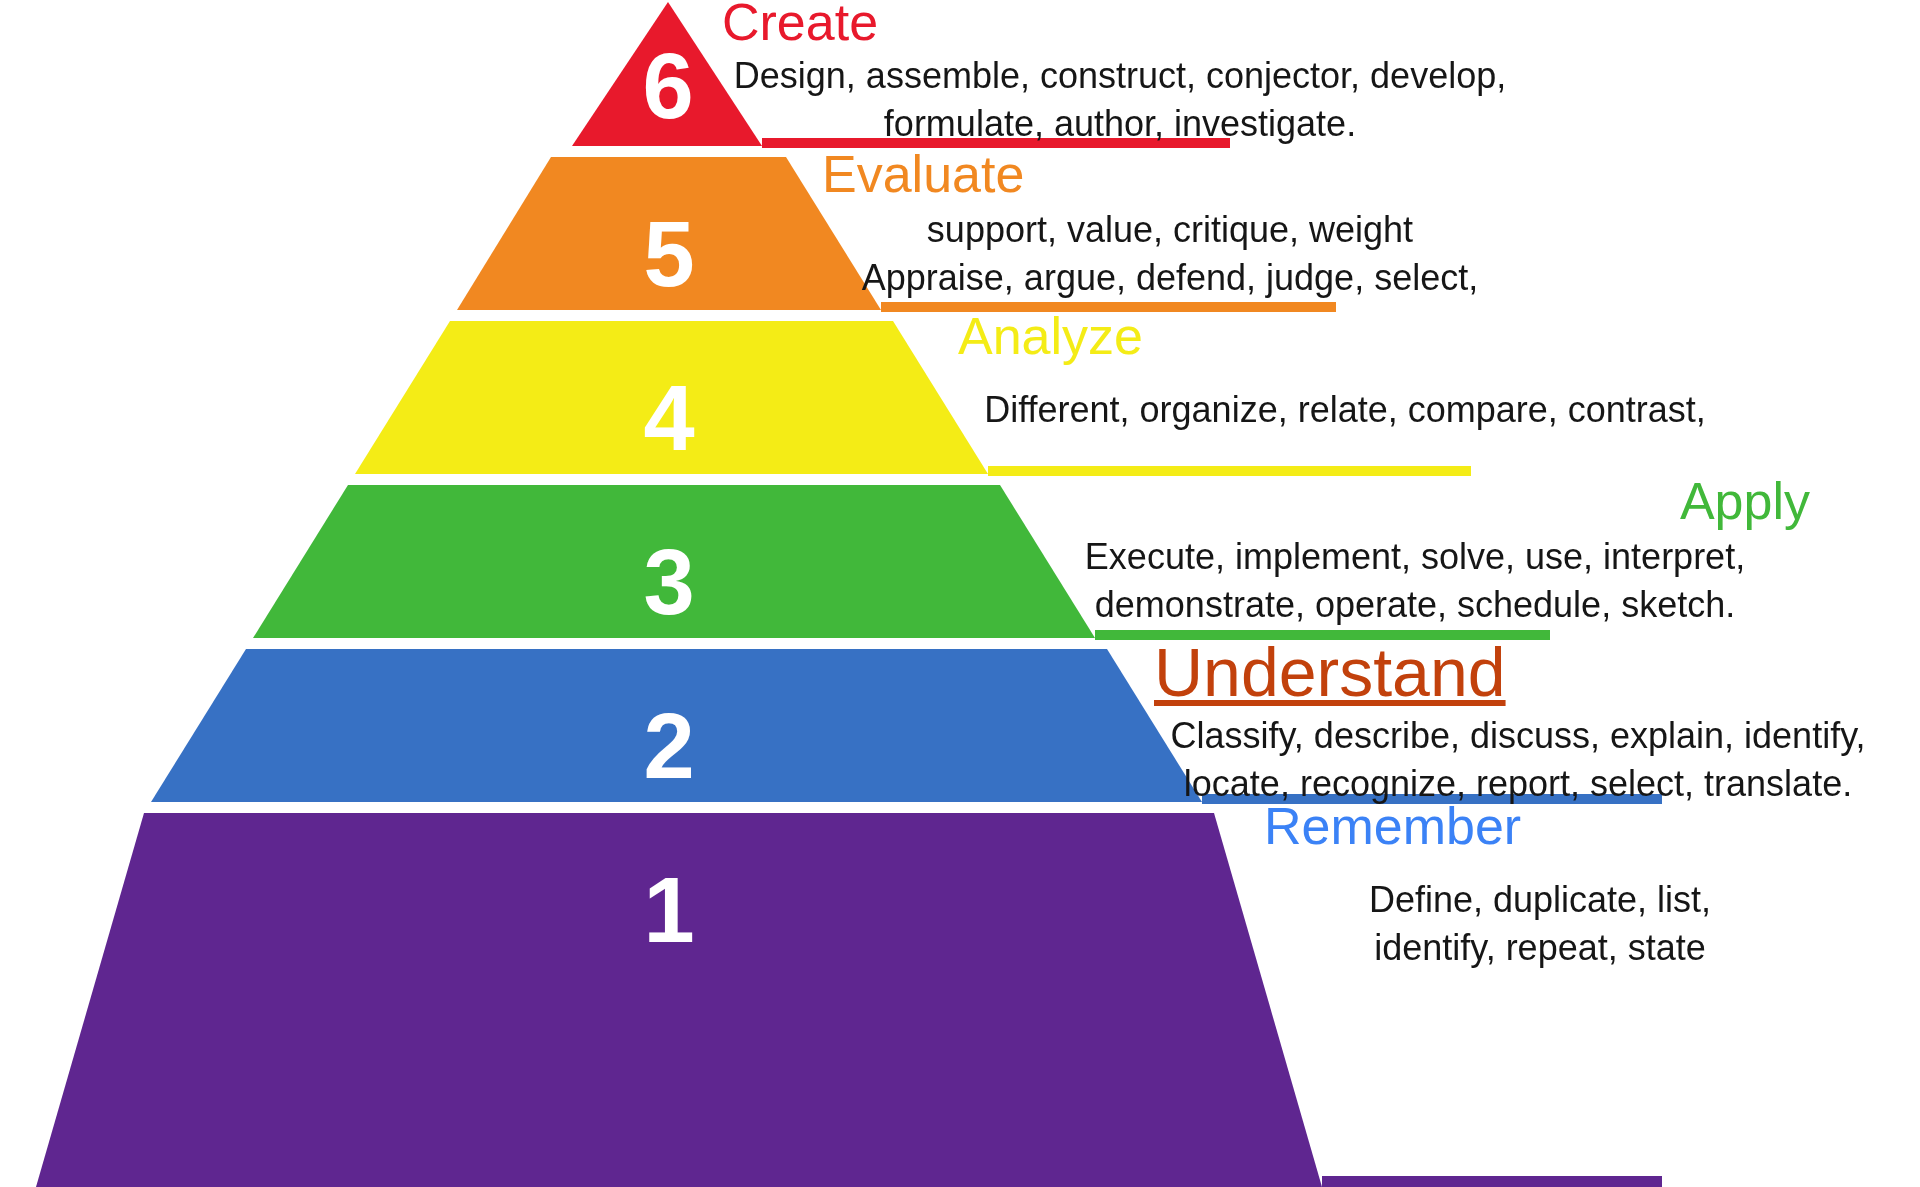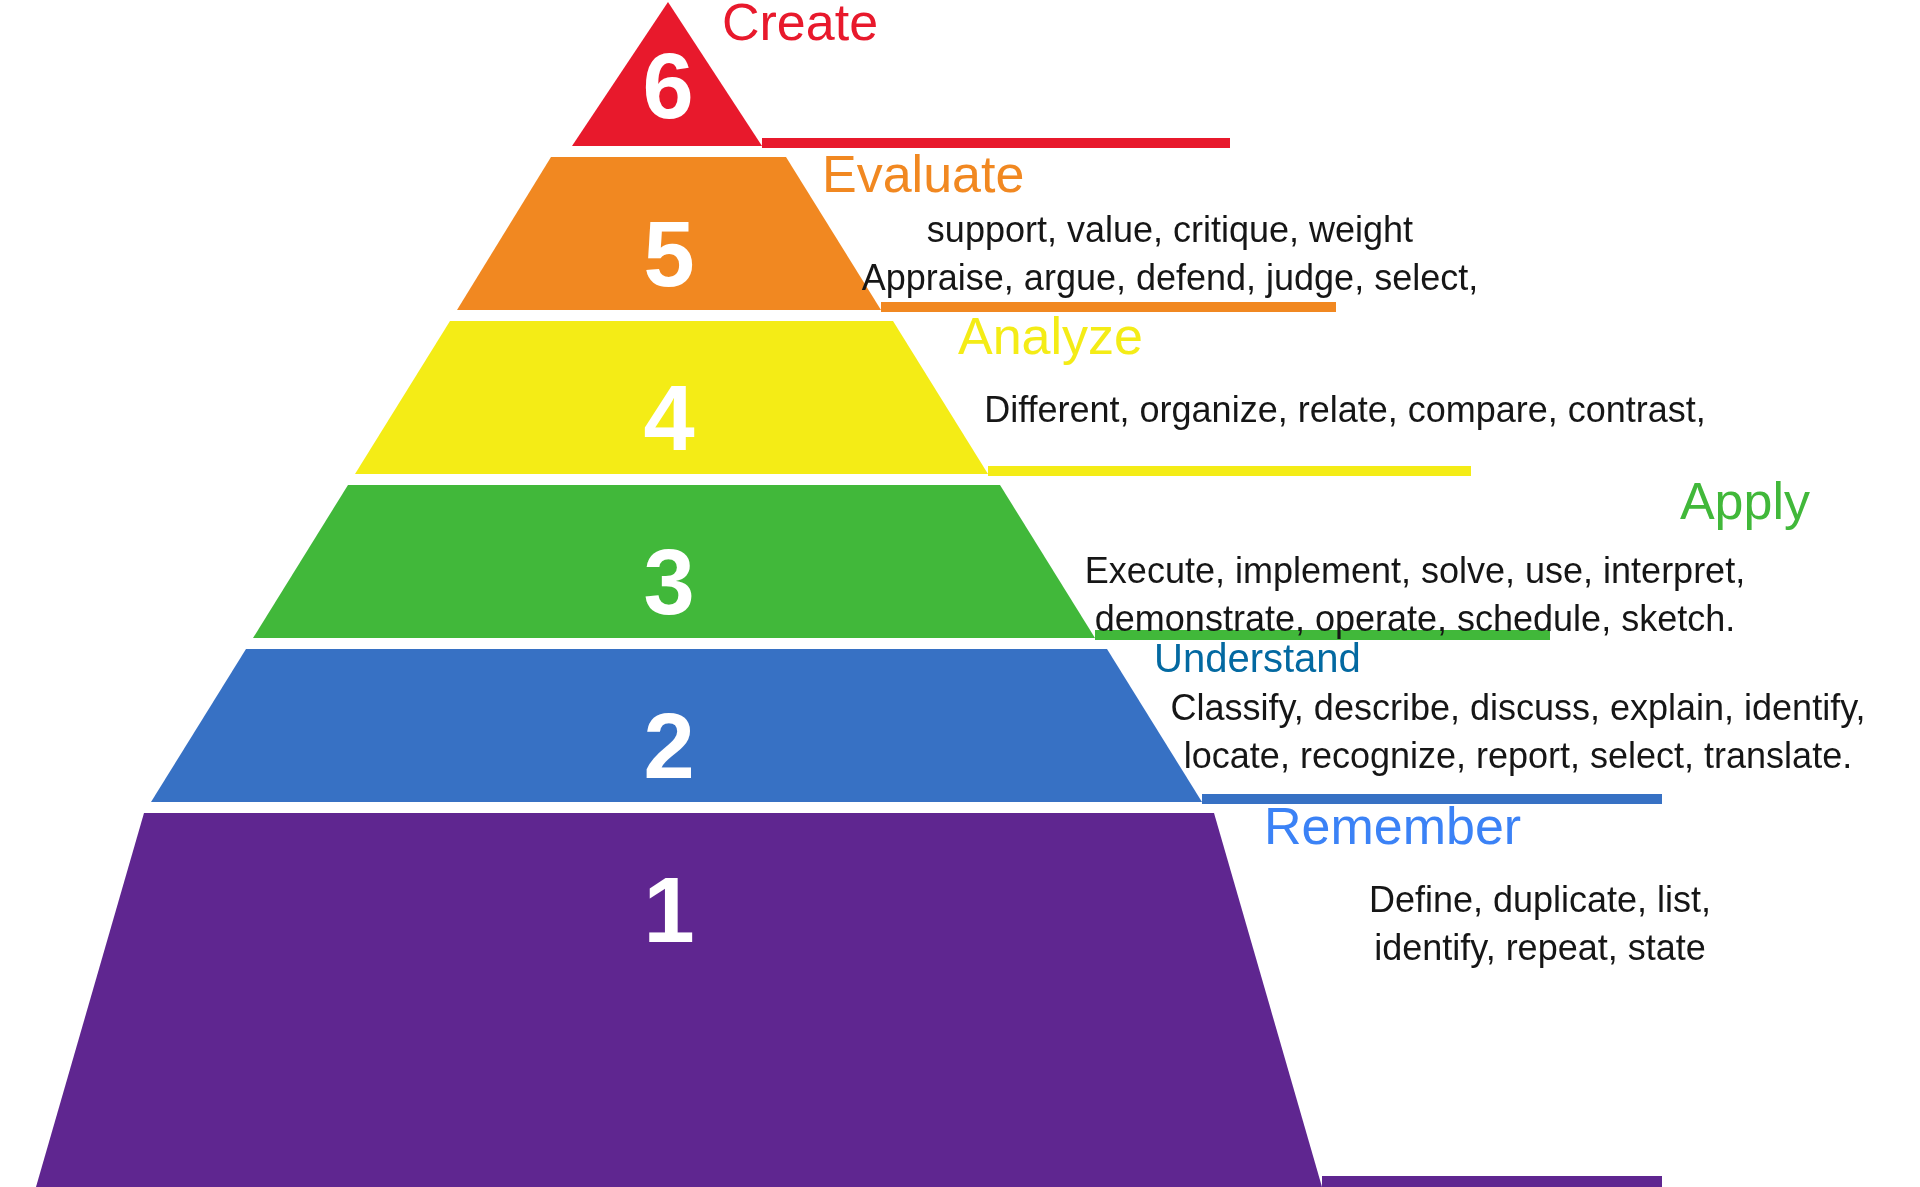--- a/index.html
+++ b/index.html
@@ -85,47 +85,51 @@
 
   <div class="tier-number" id="num-0" style="left:618px; top:40px; width:100px; font-size:92px;">6</div>
   <div class="tier-number" id="num-1" style="left:619px; top:208px; width:100px; font-size:92px;">5</div>
   <div class="tier-number" id="num-2" style="left:619px; top:372px; width:100px; font-size:92px;">4</div>
   <div class="tier-number" id="num-3" style="left:619px; top:536px; width:100px; font-size:92px;">3</div>
   <div class="tier-number" id="num-4" style="left:619px; top:700px; width:100px; font-size:92px;">2</div>
   <div class="tier-number" id="num-5" style="left:619px; top:864px; width:100px; font-size:92px;">1</div>
 
   <div class="tier-text-block" style="left:690px; top:-4px; width:860px;">
     <span class="tier-title" id="title-0" style="font-size: 52px; text-align: left; padding-left: 32px; color: rgb(232, 25, 44);">Create</span>
+    <span class="tier-verbs" style="font-size:36px; margin-top:4px;">
+      <span class="verb-line">Design, assemble, construct, conjector, develop,</span>
+      <span class="verb-line">formulate, author, investigate.</span>
+    </span>
   </div>
 
   <div class="tier-text-block" style="left:800px; top:148px; width:740px;">
     <span class="tier-title" id="title-1" style="font-size: 52px; text-align: left; padding-left: 22px; color: rgb(241, 136, 33);">Evaluate</span>
     <span class="tier-verbs" style="font-size:36px; margin-top:6px;">
       <span class="verb-line">support, value, critique, weight</span>
       <span class="verb-line">Appraise, argue, defend, judge, select,</span>
     </span>
   </div>
 
   <div class="tier-text-block" style="left:930px; top:310px; width:830px;">
     <span class="tier-title" id="title-2" style="font-size: 52px; text-align: left; padding-left: 28px; color: rgb(244, 236, 22);">Analyze</span>
     <span class="tier-verbs" style="font-size:36px; margin-top:24px;">
       <span class="verb-line">Different, organize, relate, compare, contrast,</span>
     </span>
   </div>
 
   <div class="tier-text-block" style="left:1020px; top:475px; width:790px;">
     <span class="tier-title" id="title-3" style="font-size: 52px; text-align: right; padding-left: 30px; color: rgb(65, 184, 58);">Apply</span>
-    <span class="tier-verbs" style="font-size:36px; margin-top:20px;">
+    <span class="tier-verbs" style="font-size:36px; margin-top:6px;">
       <span class="verb-line">Execute, implement, solve, use, interpret,</span>
       <span class="verb-line">demonstrate, operate, schedule, sketch.</span>
     </span>
   </div>
 
   <div class="tier-text-block" style="left:1118px; top:638px; width:800px;">
-    <span class="tier-title" id="title-4" style="font-size: 40px; text-align: left; padding-left: 36px; color: #0369a1;">Understand</span>
+    <span class="tier-title" id="title-4" style="font-size: 68px; text-align: left; padding-left: 36px; color: #c2410c; text-decoration: underline;">Understand</span>
     <span class="tier-verbs" style="font-size:36px; margin-top:6px;">
       <span class="verb-line">Classify, describe, discuss, explain, identify,</span>
       <span class="verb-line">locate, recognize, report, select, translate.</span>
     </span>
   </div>
 
   <div class="tier-text-block" style="left:1230px; top:800px; width:620px;">
     <span class="tier-title" id="title-5" style="font-size: 52px; text-align: left; padding-left: 34px; color: #3b82f6;">Remember</span>
     <span class="tier-verbs" style="font-size:36px; margin-top:24px;">
       <span class="verb-line">Define, duplicate, list,</span>

